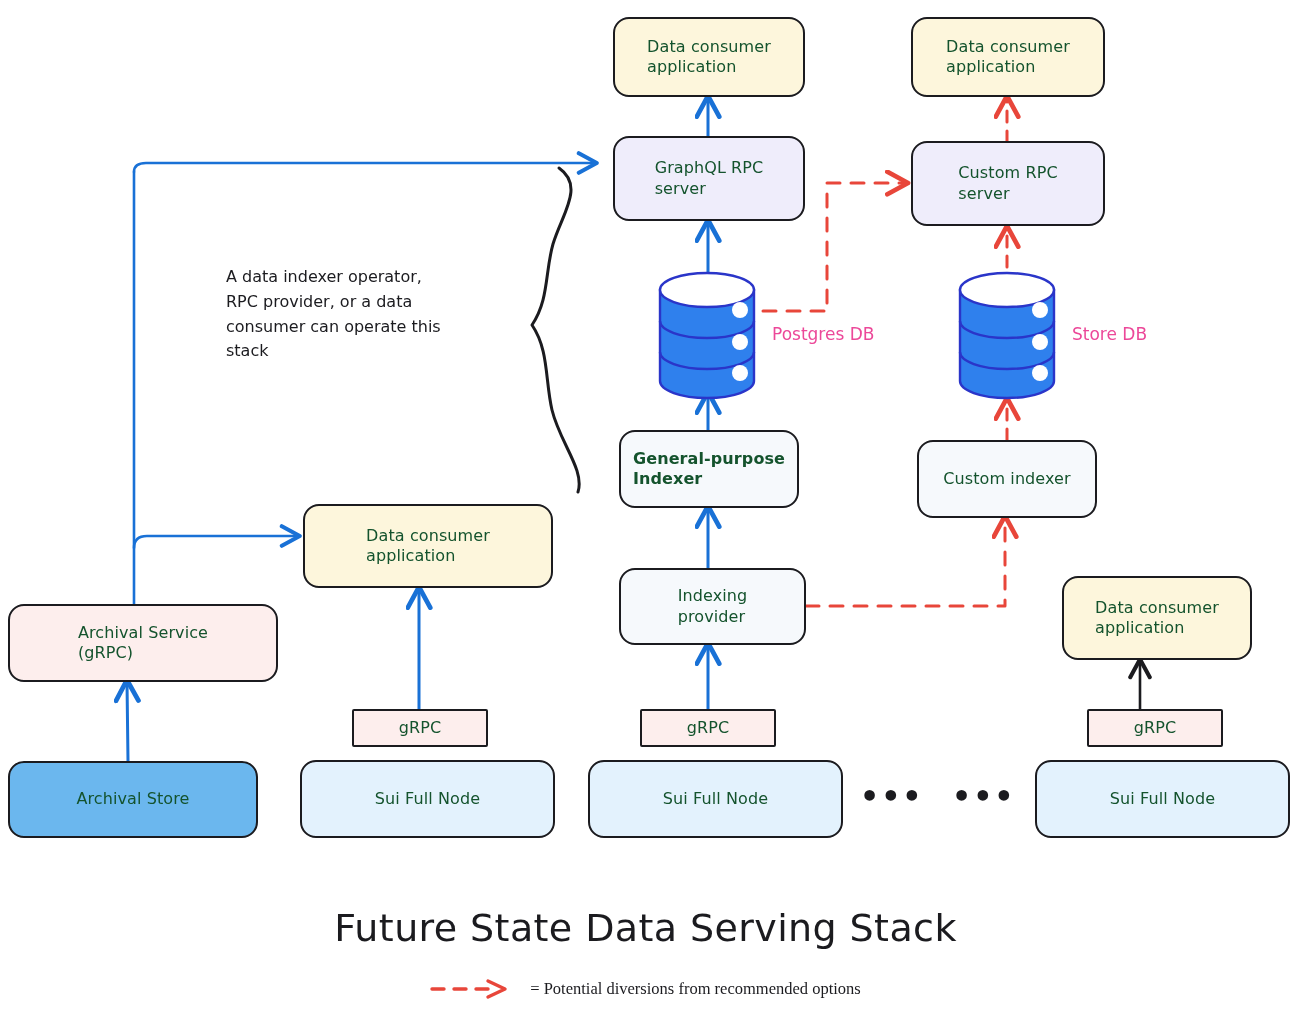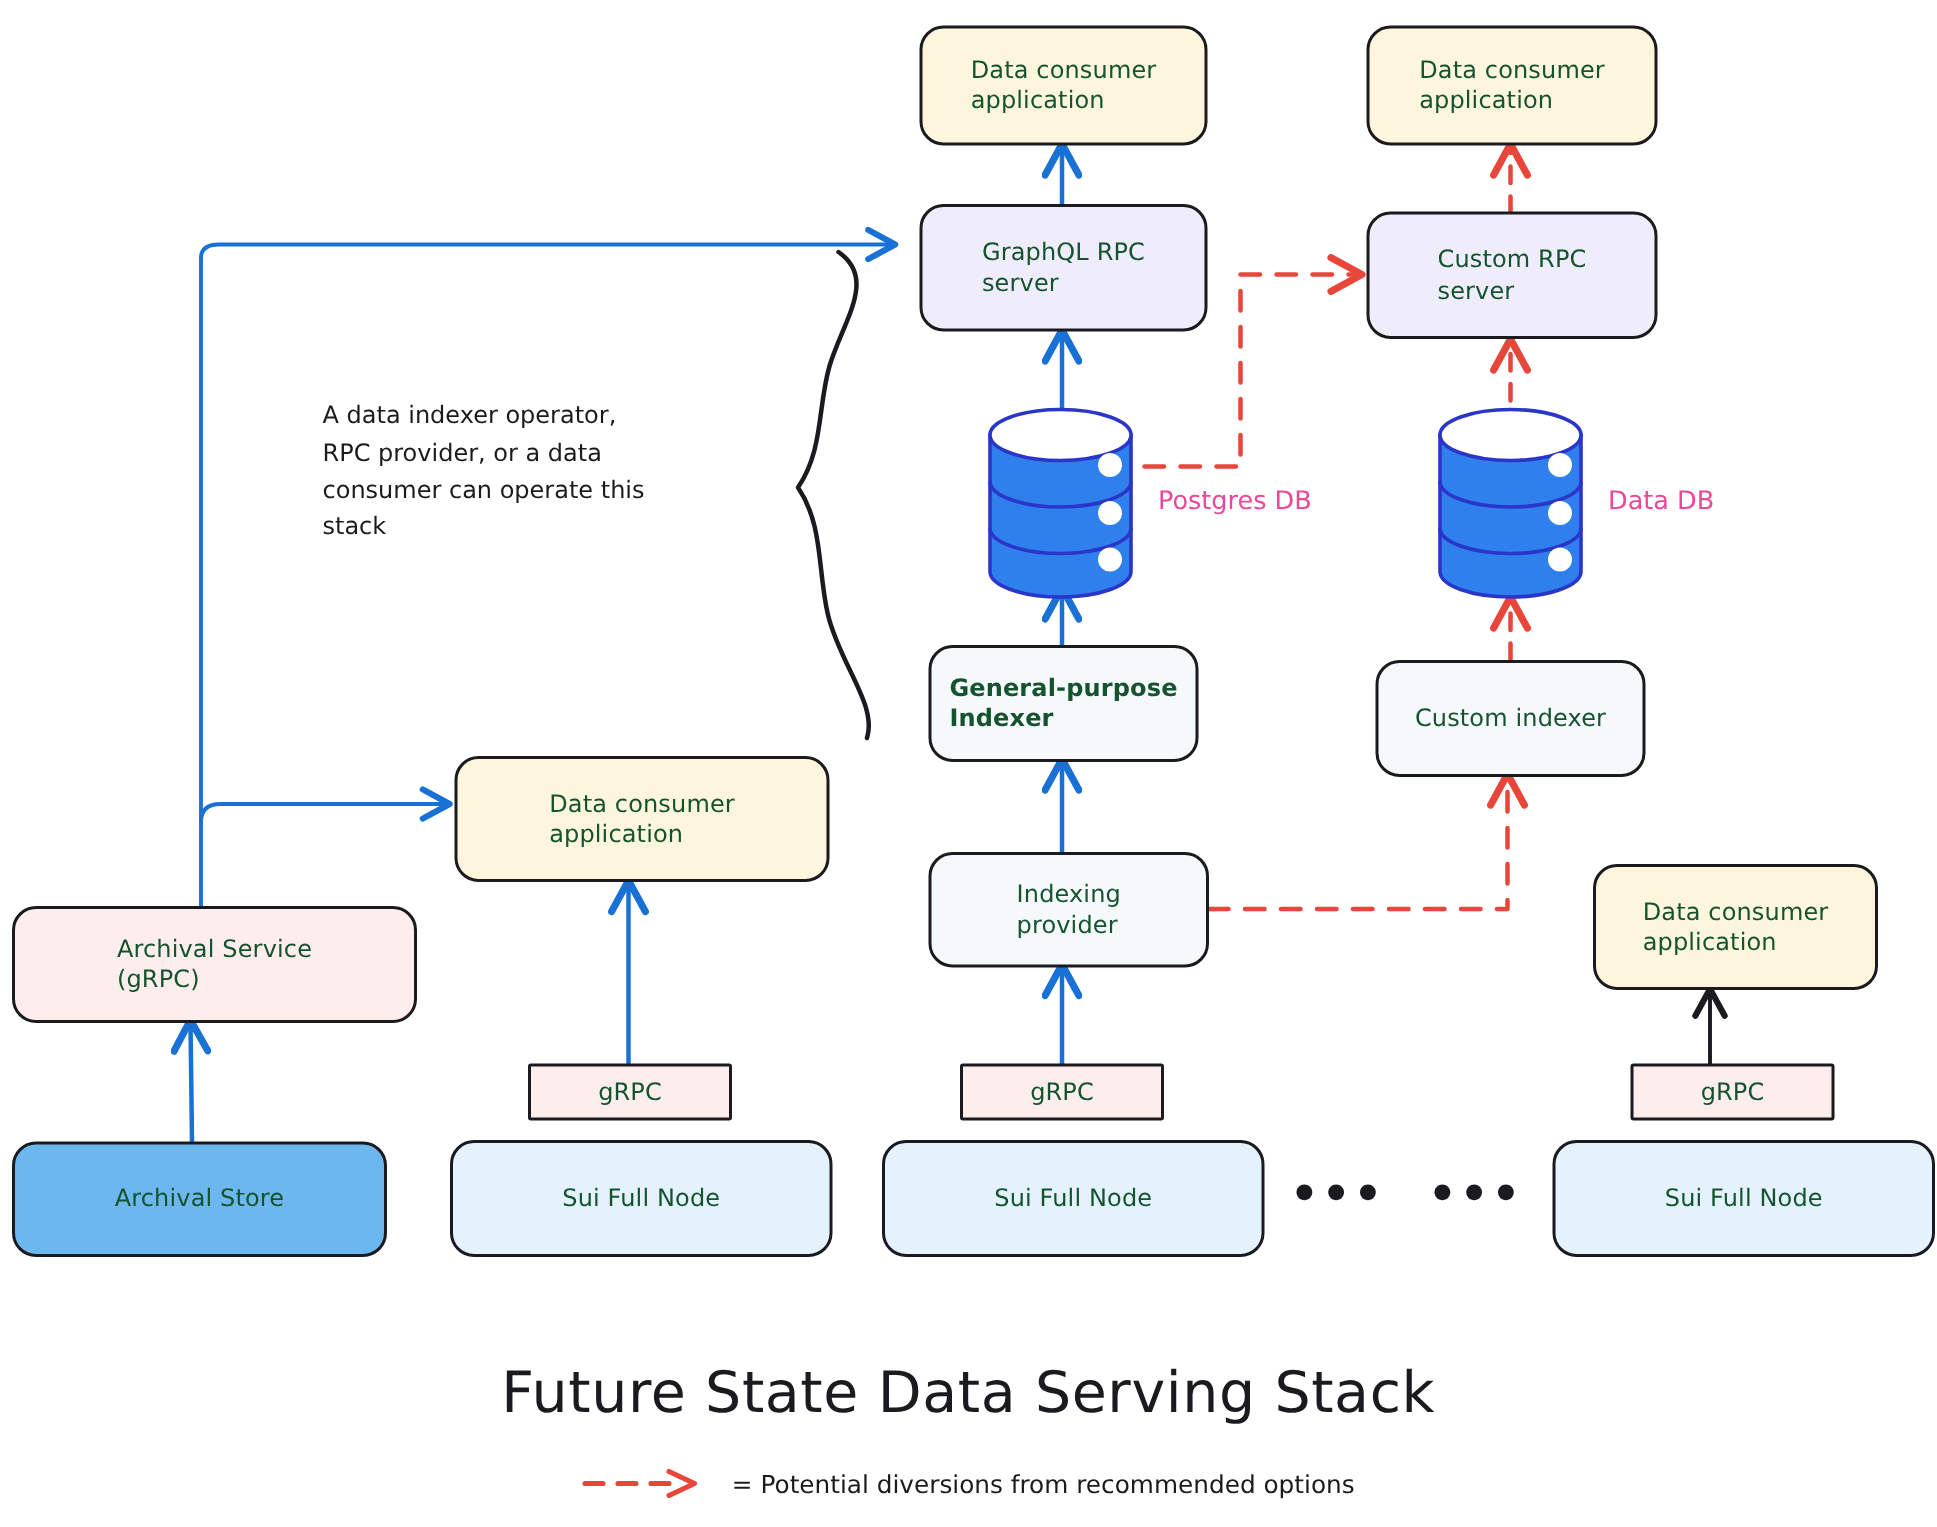--- a/index.html
+++ b/index.html
@@ -81,20 +81,21 @@
   }
   #legend {
     position: absolute;
     left: 0;
     right: 0;
     top: 978px;
     display: flex;
     align-items: center;
     justify-content: center;
     gap: 10px;
+    font-family: Liberation Serif, serif;
   }
   #legend-text {
     font-size: 16.5px;
     color: #1b1b1f;
   }
 </style>
 </head>
 <body>
 
 <div id="canvas">
@@ -206,23 +207,23 @@
   <div class="node sharp fill-pink t16" style="left:1087px; top:709px; width:136px; height:38px;">gRPC</div>
 
   <div class="node rounded fill-ltblue t16" style="left:300px; top:760px; width:255px; height:78px;">Sui Full Node</div>
   <div class="node rounded fill-ltblue t16" style="left:588px; top:760px; width:255px; height:78px;">Sui Full Node</div>
   <div class="node rounded fill-ltblue t16" style="left:1035px; top:760px; width:255px; height:78px;">Sui Full Node</div>
 
   <div class="ellipsis" style="left:860px; top:782px;">•••</div>
   <div class="ellipsis" style="left:952px; top:782px;">•••</div>
 
   <div class="dblabel" style="left:772px; top:324px;">Postgres DB</div>
-  <div class="dblabel" style="left:1072px; top:324px;">Data DB</div>
-
-  <div class="annotation" style="left:215px; top:265px; width:290px;">A data indexer operator,
+  <div class="dblabel" style="left:1072px; top:324px;">Store DB</div>
+
+  <div class="annotation" style="left:226px; top:265px; width:290px;">A data indexer operator,
 RPC provider, or a data
 consumer can operate this
 stack</div>
 
   <div id="diagram-title">Future State Data Serving Stack</div>
 
   <div id="legend">
     <svg width="90" height="22" viewBox="0 0 90 22">
       <path d="M2 11 L62 11" fill="none" stroke="#e8463a" stroke-width="3.4" stroke-dasharray="12 10" stroke-linecap="round"></path>
       <path d="M58 3 L75 11 L58 19" fill="none" stroke="#e8463a" stroke-width="3.4" stroke-linecap="round" stroke-linejoin="round"></path>

